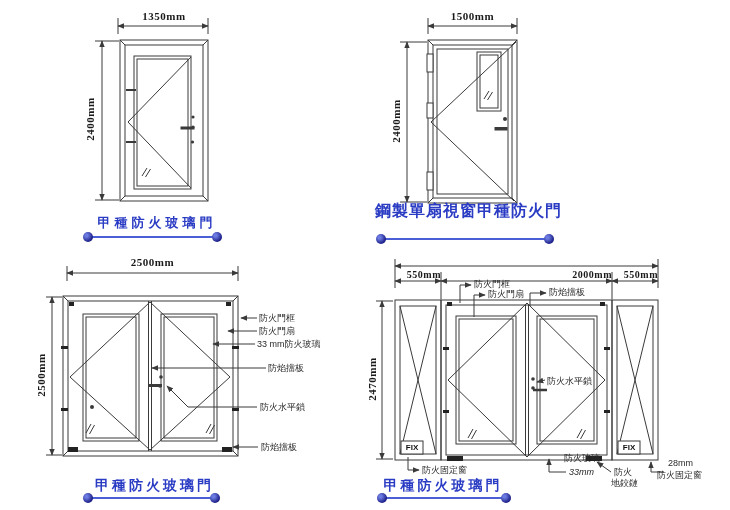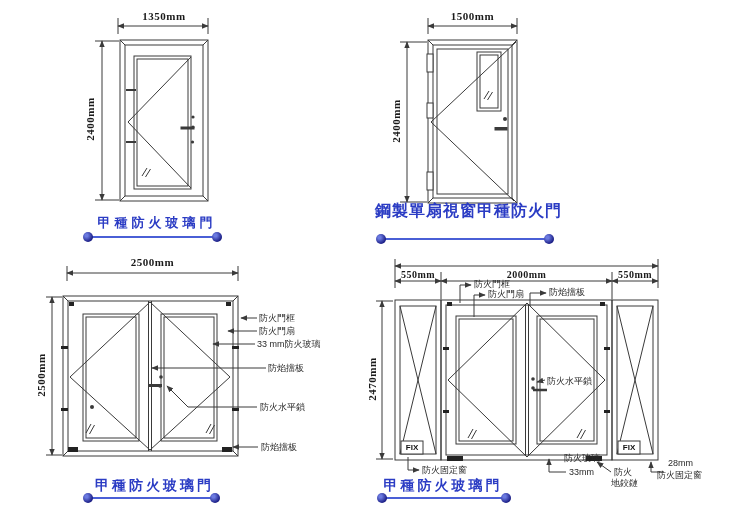--- a/index.html
+++ b/index.html
@@ -1,21 +1,21 @@
 <!DOCTYPE html>
 <html style="--cap-text: #2b3cc4; --cap-line: #4a5fd6;"><head>
 <meta charset="utf-8">
 <style>
   html,body{margin:0;padding:0;background:#fff;}
   .canvas{position:relative;width:730px;height:510px;background:#ffffff;overflow:hidden;
           font-family:"Liberation Sans",sans-serif;}
   .layer{position:absolute;left:0;top:0;}
   .dim{position:absolute;font-family:"Liberation Serif",serif;font-weight:bold;font-size:11px;
        color:#1a1a1a;text-align:center;letter-spacing:.5px;white-space:nowrap;}
-  .dim.small{font-size:10px;}
+  .dim.small{font-size:10px;text-align:right;}
   .rot{transform:rotate(-90deg);transform-origin:center;}
   .part{position:absolute;font-size:9px;color:#2a2a2a;white-space:nowrap;line-height:10px;}
   .fix{position:absolute;font-family:"Liberation Sans",sans-serif;font-weight:bold;font-size:8px;
        color:#111;text-align:center;line-height:12px;border-radius:6px;}
   .caption{position:absolute;color:var(--cap-text,#2b3cc4);font-weight:700;text-align:center;
            white-space:nowrap;}
   .cap1{font-size:13px;letter-spacing:4px;}
   .cap2{font-size:16px;letter-spacing:1px;}
   .cap3{font-size:14px;letter-spacing:3px;}
   .capline{position:absolute;height:2px;background:var(--cap-line,#4a5fd6);}
@@ -243,21 +243,21 @@
   <span class="dim small" style="left:441px;top:269px;width:171px;">2000mm</span>
   <span class="dim small" style="left:612px;top:269px;width:46px;">550mm</span>
   <span class="dim rot" style="left:337px;top:373px;width:70px;">2470mm</span>
   <span class="part" style="left:474px;top:279px;">防火門框</span>
   <span class="part" style="left:488px;top:289px;">防火門扇</span>
   <span class="part" style="left:549px;top:287px;">防焰擋板</span>
   <span class="part" style="left:547px;top:376px;">防火水平鎖</span>
   <span class="fix" style="left:402px;top:442px;width:20px;">FIX</span>
   <span class="fix" style="left:619px;top:442px;width:20px;">FIX</span>
   <span class="part" style="left:422px;top:465px;">防火固定窗</span>
-  <span class="part" style="left:569px;top:467px;">33mm</span>
+  <span class="part" style="left:569px;top:467px;font-style:italic;">33mm</span>
   <span class="part" style="left:564px;top:453px;">防火玻璃</span>
   <span class="part" style="left:614px;top:467px;">防火</span>
   <span class="part" style="left:611px;top:479px;font-family:Liberation Mono, monospace;">地鉸鏈</span>
   <span class="part" style="left:668px;top:458px;">28mm</span>
   <span class="part" style="left:657px;top:470px;">防火固定窗</span>
   <div class="caption cap3" style="left:383px;top:477px;width:120px;">甲種防火玻璃門</div>
   <div class="capline" style="left:382px;top:497px;width:124px;"></div>
   <div class="capdot" style="left:377px;top:493px;"></div>
   <div class="capdot" style="left:501px;top:493px;"></div>
 

